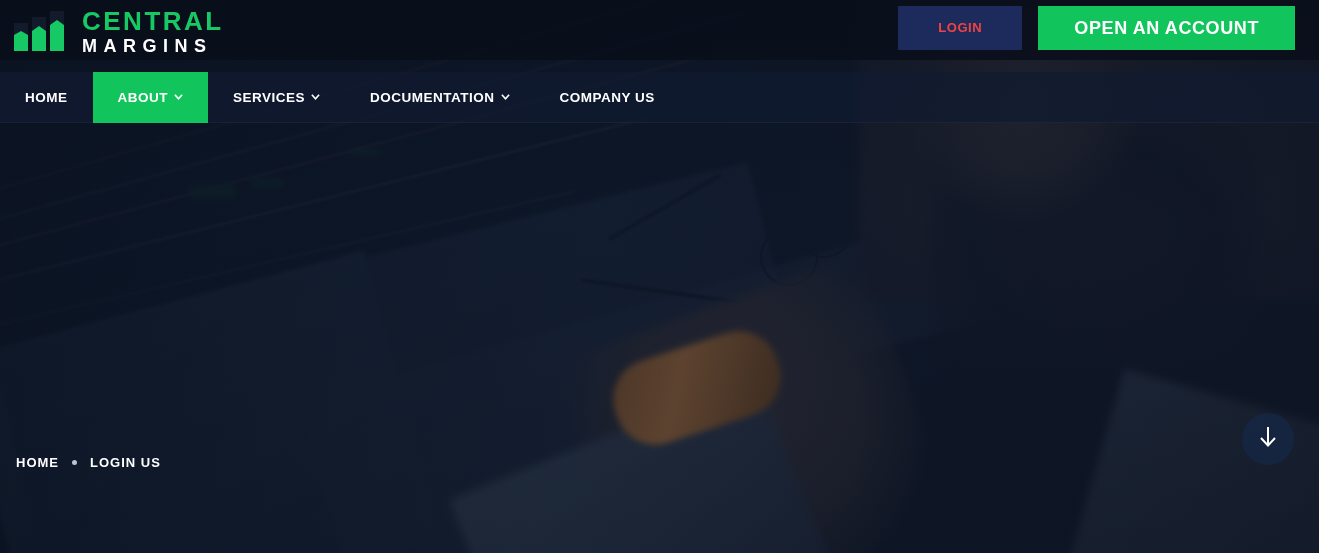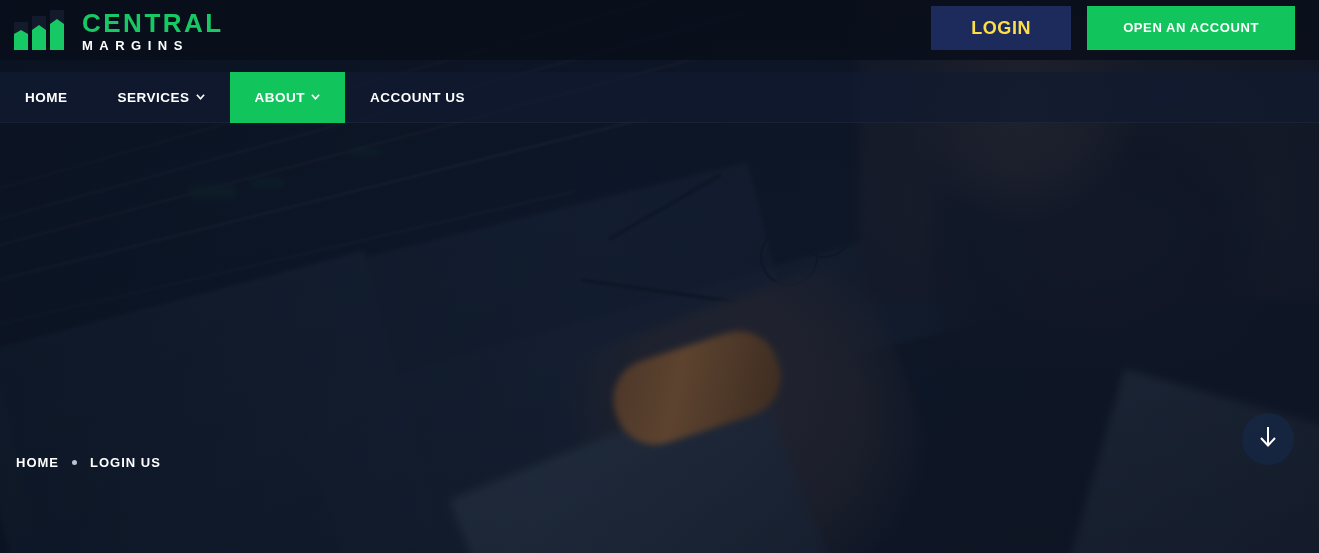--- a/index.html
+++ b/index.html
@@ -132,31 +132,31 @@
     background:rgba(8,14,26,.82);
     z-index:20;
   }
   .logo { position:absolute; left:12px; top:8px; display:flex; align-items:center; gap:10px; }
   .logo-mark { width:60px; height:46px; display:block; }
   .logo-text { line-height:1; }
   .logo-top {
     font-size:26px; font-weight:bold; color:#17c964; letter-spacing:2.5px;
   }
   .logo-bottom {
-    font-size:13px; font-weight:bold; color:#ffffff; letter-spacing:6.5px;
+    font-size:18px; font-weight:bold; color:#ffffff; letter-spacing:6.5px;
     margin-top:3px;
   }
   .top-actions { position:absolute; right:24px; top:6px; display:flex; }
   .btn-login {
-    background:#1d2b5c; color:#fde047; font-size:18px; font-weight:bold;
+    background:#1d2b5c; color:#ef4444; font-size:13px; font-weight:bold;
     letter-spacing:.6px; padding:0 40px; height:44px; line-height:44px;
     border:none; cursor:pointer;
   }
   .btn-open {
-    background:#11c45c; color:#fff; font-size:13px; font-weight:bold;
+    background:#11c45c; color:#fff; font-size:18px; font-weight:bold;
     letter-spacing:.6px; padding:0 36px; height:44px; line-height:44px;
     border:none; cursor:pointer; margin-left:16px;
   }
 
   
   .navbar {
     position:absolute; left:0; top:72px; width:1319px; height:51px;
     background:rgba(17,27,48,.72);
     display:flex; align-items:stretch; z-index:20;
     border-bottom:1px solid rgba(255,255,255,.04);
@@ -271,38 +271,46 @@
   <div class="top-actions">
     <button class="btn-login">LOGIN</button>
     <button class="btn-open">OPEN AN ACCOUNT</button>
   </div>
 </div>
 
 <nav class="navbar" id="nav-root">
     <div class="nav-item">
       <span>HOME</span>
     </div>
+    <div class="nav-item active">
+      <span>ABOUT</span>
+      <span class="caret">
+        <svg width="9" height="9" viewBox="0 0 10 10" xmlns="http://www.w3.org/2000/svg">
+          <polyline points="1,3 5,7.5 9,3" fill="none" stroke="#ffffff" stroke-width="1.8"></polyline>
+        </svg>
+      </span>
+    </div>
     <div class="nav-item">
       <span>SERVICES</span>
       <span class="caret">
         <svg width="9" height="9" viewBox="0 0 10 10" xmlns="http://www.w3.org/2000/svg">
           <polyline points="1,3 5,7.5 9,3" fill="none" stroke="#ffffff" stroke-width="1.8"></polyline>
         </svg>
       </span>
     </div>
-    <div class="nav-item active">
-      <span>ABOUT</span>
+    <div class="nav-item">
+      <span>DOCUMENTATION</span>
       <span class="caret">
         <svg width="9" height="9" viewBox="0 0 10 10" xmlns="http://www.w3.org/2000/svg">
           <polyline points="1,3 5,7.5 9,3" fill="none" stroke="#ffffff" stroke-width="1.8"></polyline>
         </svg>
       </span>
     </div>
     <div class="nav-item">
-      <span>ACCOUNT US</span>
+      <span>COMPANY US</span>
     </div>
   </nav>
 
 <div class="hero-content">
   <div class="breadcrumb">
     <span class="crumb">HOME</span>
     <span class="crumb-sep"></span>
     <span class="crumb">LOGIN US</span>
   </div>
 </div>

